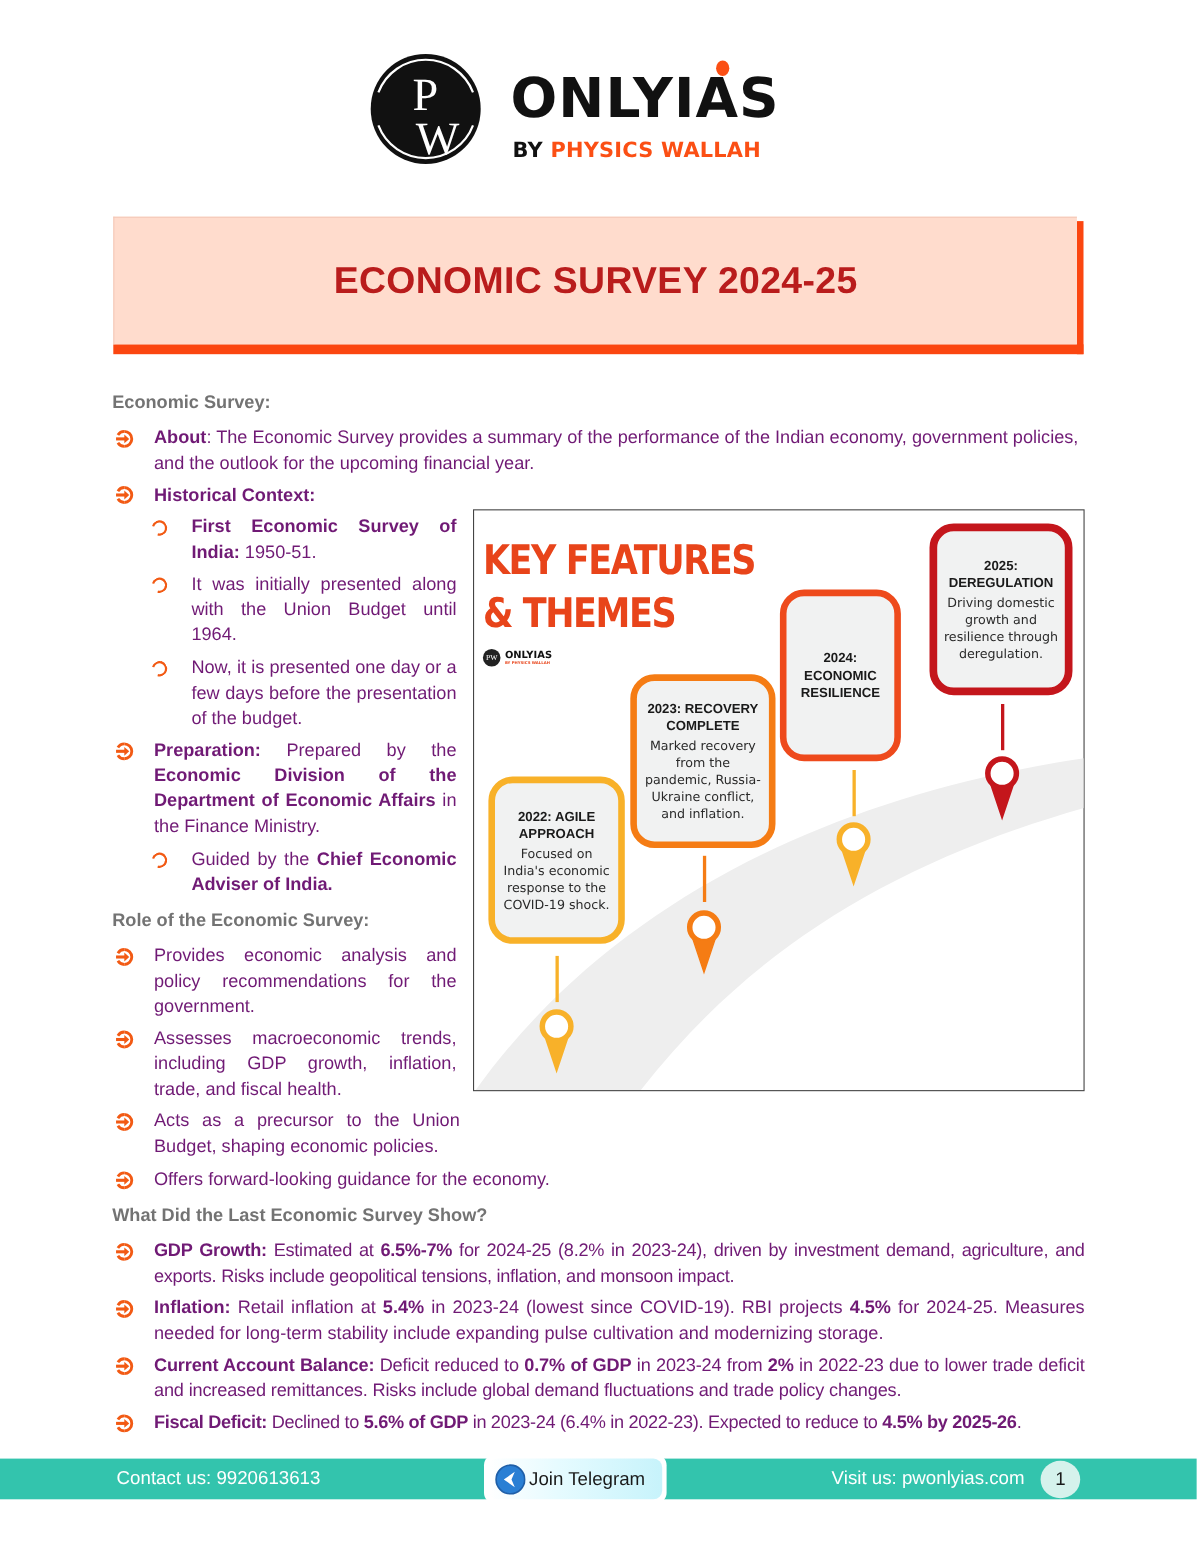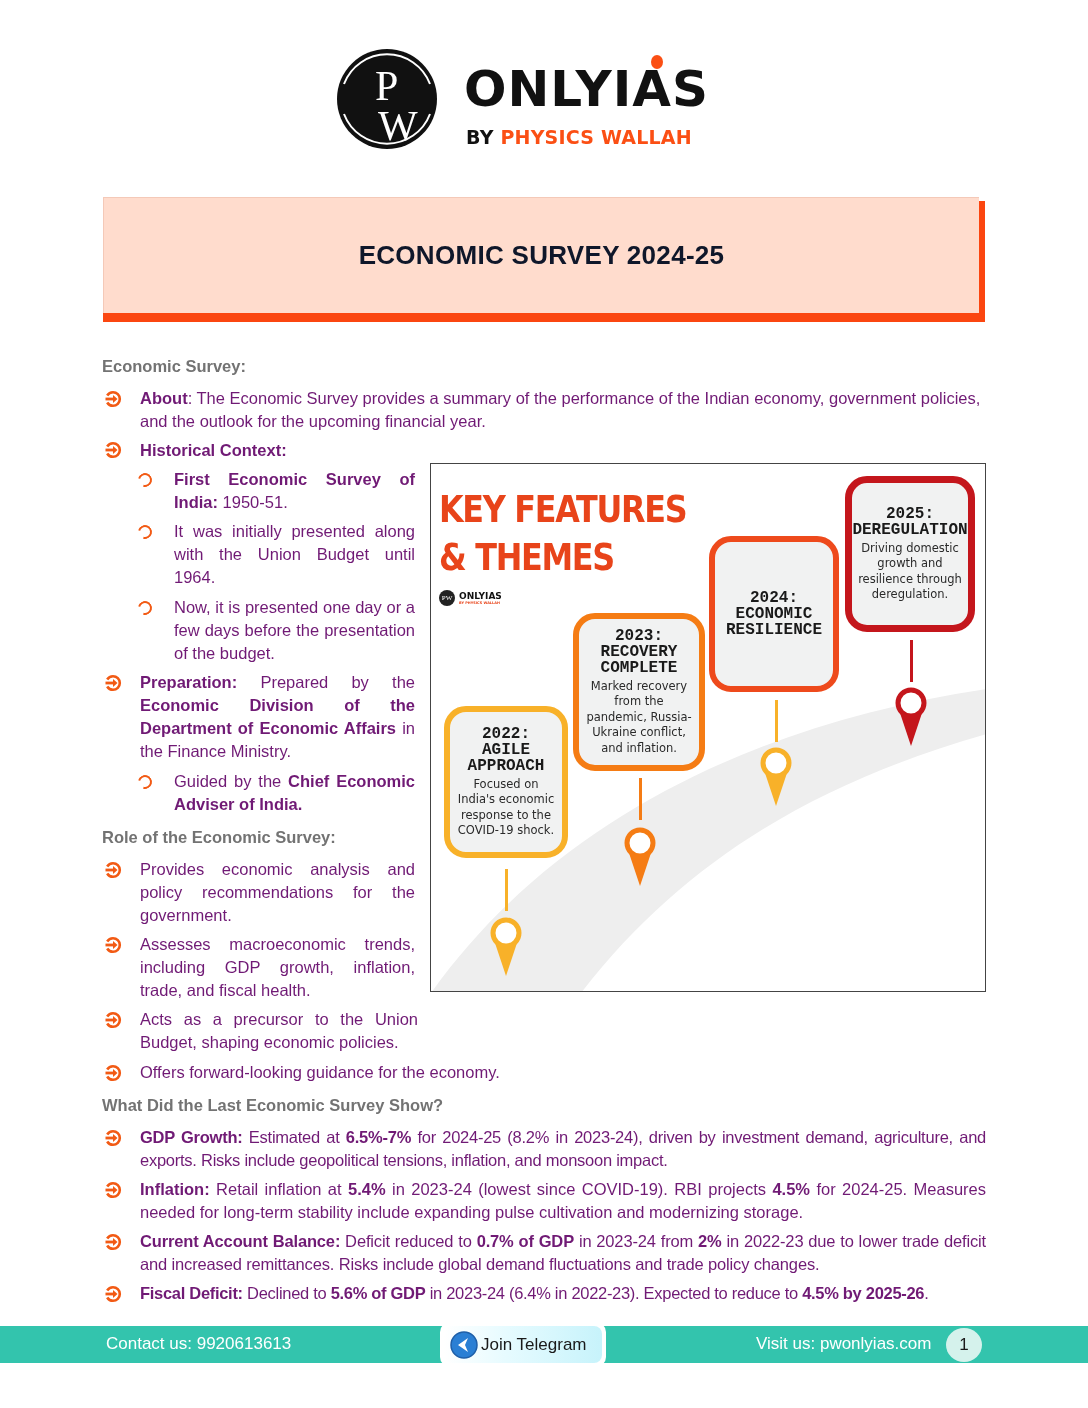--- a/index.html
+++ b/index.html
@@ -11,40 +11,40 @@
   .pw-badge { position: absolute; left: 0; top: 0; width: 106px; height: 110px; }
   .brand-word { position: absolute; left: 130px; top: 20px; font-family: "DejaVu Sans", sans-serif; font-weight: bold; font-size: 50px; letter-spacing: 1px; color: #111; line-height: 1; }
   .brand-sub { position: absolute; left: 132px; top: 82px; font-family: "DejaVu Sans", sans-serif; font-weight: bold; font-size: 19px; color: #111; letter-spacing: 0.2px; }
   .brand-sub .accent { color: #fb4f14; }
 
   
   .banner { position: absolute; left: 103px; top: 197px; width: 882px; height: 125px; }
   .banner-shadow-r { position: absolute; right: 0; top: 4px; width: 6px; height: 121px; background: #fb4610; }
   .banner-shadow-b { position: absolute; left: 0; bottom: 0; width: 882px; height: 9px; background: #fb4610; }
   .banner-box { position: absolute; left: 0; top: 0; width: 876px; height: 116px; background: #ffdccd; border-top: 1px solid #f4c9b8; border-left: 1px solid #f4c9b8; display: flex; align-items: center; justify-content: center; }
-  .banner-title { font-family: "Liberation Sans", sans-serif; font-weight: bold; font-size: 26px; color: #0f172a; letter-spacing: 0.3px; }
+  .banner-title { font-family: "Liberation Sans", sans-serif; font-weight: bold; font-size: 34px; color: #b91c1c; letter-spacing: 0.3px; }
 
   
   .section-heading { position: absolute; left: 102px; font-weight: bold; font-size: 16.5px; color: #737373; }
   .para { position: absolute; font-size: 16.5px; line-height: 23px; color: #701a75; }
   .para b { font-weight: bold; }
   .justify { text-align: justify; text-align-last: left; }
   .arrow-bullet { position: absolute; left: 104px; width: 18px; height: 18px; }
   .ring-bullet { position: absolute; left: 138px; width: 14px; height: 14px; border: 2.4px solid #f25a14; border-radius: 50%; border-left-color: transparent; transform: rotate(-30deg); }
 
   
   .infographic { position: absolute; left: 430px; top: 463px; width: 556px; height: 529px; border: 1.5px solid #444; background: #ffffff; overflow: hidden; }
   .ig-title { position: absolute; left: 8px; top: 22px; font-family: "DejaVu Sans", sans-serif; font-weight: bold; font-size: 37px; line-height: 48px; letter-spacing: -1.5px; color: #e8441a; transform: scaleX(0.86); transform-origin: left top; }
   .ig-mini-logo { position: absolute; left: 8px; top: 125px; height: 18px; display: flex; align-items: center; gap: 4px; }
   .ig-mini-logo .dot { width: 16px; height: 16px; border-radius: 50%; background: #222; color: #fff; font-size: 7px; display: flex; align-items: center; justify-content: center; font-family: "Liberation Serif", serif; }
   .ig-mini-logo .word { font-family: "DejaVu Sans", sans-serif; font-weight: bold; font-size: 9px; color: #111; line-height: 9px; }
   .ig-mini-logo .word small { display: block; font-size: 3.5px; color: #e8441a; line-height: 4px; }
 
   .card { position: absolute; background: #f1f2f2; border-radius: 22px; text-align: center; padding: 0 4px; display: flex; flex-direction: column; justify-content: center; align-items: center; }
-  .card-head { font-family: Liberation Mono, monospace; font-weight: bold; font-size: 16px; line-height: 16px; color: #1a1a1a; }
+  .card-head { font-family: Liberation Sans, sans-serif; font-weight: bold; font-size: 12px; line-height: 16px; color: #1a1a1a; }
   .card-body { font-family: "DejaVu Sans", sans-serif; font-size: 11.5px; line-height: 15.5px; color: #2a2a2a; margin-top: 3px; }
   .stem { position: absolute; width: 3px; }
 
   
   .footer { position: absolute; left: 0; top: 1326px; width: 1088px; height: 37px; background: #33c4ad; }
   .footer-contact { position: absolute; left: 106px; top: 8px; font-size: 17px; color: #ffffff; }
   .footer-telegram { position: absolute; left: 440px; top: -4px; width: 166px; height: 45px; background: #ffffff; border-radius: 10px; padding: 4px; }
   .footer-telegram-inner { width: 100%; height: 100%; border-radius: 8px; background: linear-gradient(90deg, #ffffff 0%, #e6fbff 40%, #c7f3fb 100%); display: flex; align-items: center; padding-left: 6px; gap: 3px; }
   .footer-telegram-label { font-size: 17px; color: #1a1a1a; }
   .footer-visit { position: absolute; left: 756px; top: 8px; font-size: 17px; color: #ffffff; }
@@ -210,21 +210,21 @@
   <div class="card" style="left:142px; top:149px; width:132px; height:158px; border:6px solid #f57c14;">
     <div class="card-head">2023: RECOVERY COMPLETE</div>
     <div class="card-body">Marked recovery from the pandemic, Russia-Ukraine conflict, and inflation.</div>
   </div>
   <div class="stem" style="left:208px; top:314px; height:42px; background:#f57c14;"></div>
   <svg style="position:absolute;left:192px;top:362px;" width="34" height="62" viewBox="0 0 34 62">
       <circle cx="17" cy="17" r="13" fill="#fff" stroke="#f57c14" stroke-width="5"></circle>
       <path d="M5 24 L17 60 L29 24 Q17 34 5 24 Z" fill="#f57c14"></path>
     </svg>
 
-  <div class="card" style="left:278px; top:72px; width:130px; height:156px; border:6px solid #ee4a1c;">
+  <div class="card" style="left:278px; top:72px; width:110px; height:156px; border:6px solid #ee4a1c;">
     <div class="card-head">2024: ECONOMIC RESILIENCE</div>
   </div>
   <div class="stem" style="left:344px; top:236px; height:42px; background:#f8b129;"></div>
   <svg style="position:absolute;left:328px;top:282px;" width="34" height="62" viewBox="0 0 34 62">
       <circle cx="17" cy="17" r="13" fill="#fff" stroke="#f8b129" stroke-width="5"></circle>
       <path d="M5 24 L17 60 L29 24 Q17 34 5 24 Z" fill="#f8b129"></path>
     </svg>
 
   <div class="card" style="left:414px; top:12px; width:130px; height:156px; border:7px solid #c4161c;">
     <div class="card-head">2025: DEREGULATION</div>

